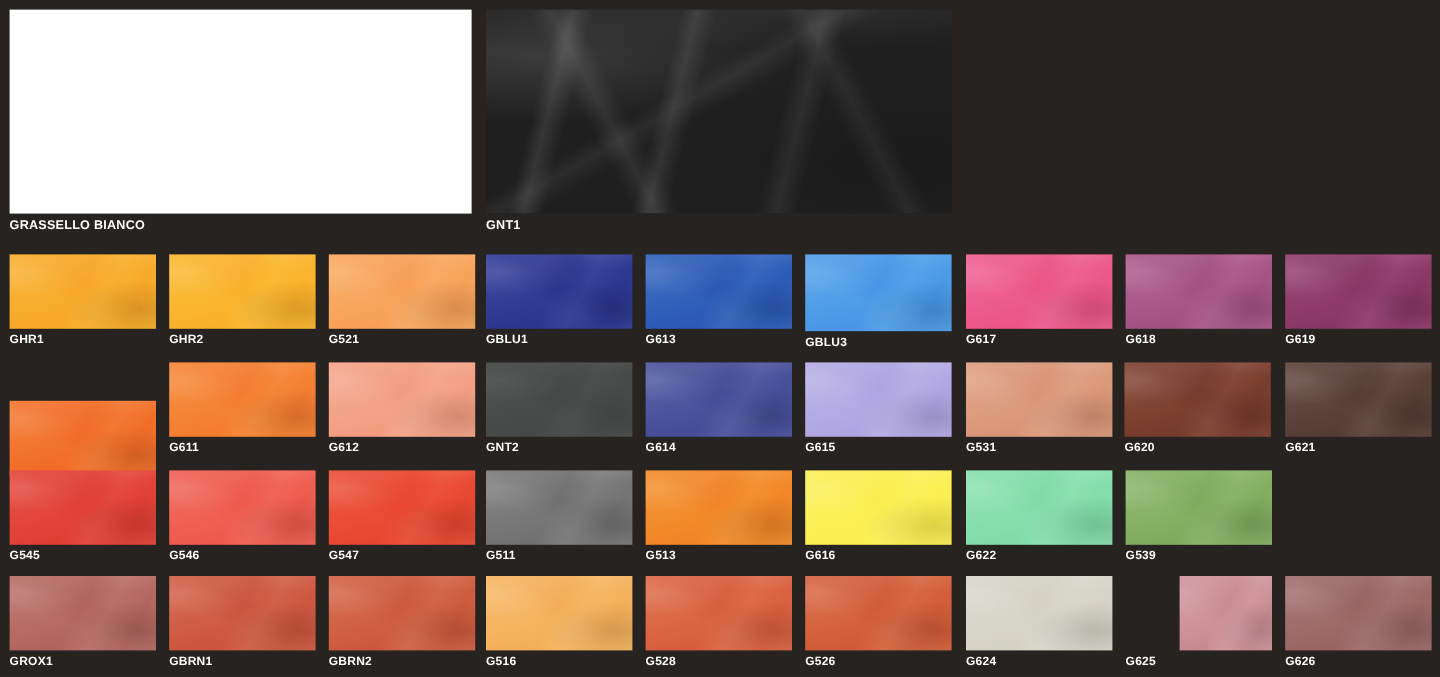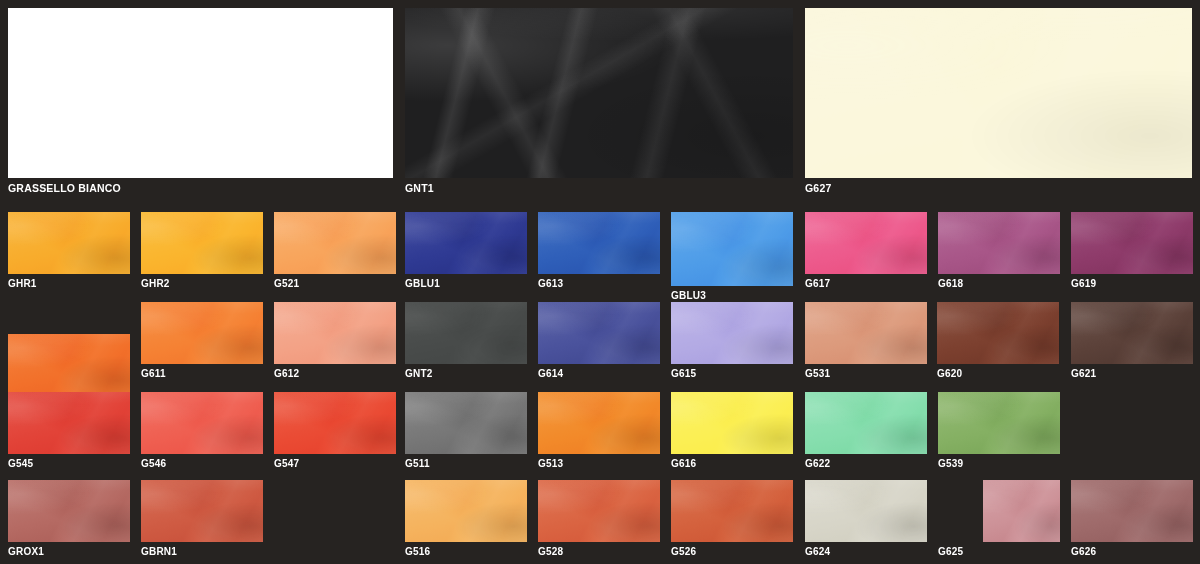--- a/index.html
+++ b/index.html
@@ -99,45 +99,41 @@
 
 <div id="board">
     <div class="cell hero" style="left: 8px; top: 8px; width: 385px; height: 170px; border-radius: 19px;">
       <div class="chip flat" style="background-color: rgb(255, 255, 255);"></div>
       <div class="label">GRASSELLO BIANCO</div>
     </div>
     <div class="cell hero" style="left: 405px; top: 8px; width: 388px; height: 170px;">
       <div class="chip streak" style="background-color: rgb(31, 31, 32);"></div>
       <div class="label">GNT1</div>
     </div>
-    <div class="cell hero" style="left: 805px; top: 8px; width: 387px; height: 170px;">
-      <div class="chip soft" style="background-color: rgb(251, 247, 220);"></div>
-      <div class="label">G627</div>
-    </div>
     <div class="cell" style="left: 8px; top: 212px; width: 122px; height: 62px;">
       <div class="chip" style="background-color: rgb(248, 172, 44);"></div>
       <div class="label">GHR1</div>
     </div>
     <div class="cell" style="left: 141px; top: 212px; width: 122px; height: 62px;">
       <div class="chip" style="background-color: rgb(250, 181, 46);"></div>
       <div class="label">GHR2</div>
     </div>
     <div class="cell" style="left: 274px; top: 212px; width: 122px; height: 62px;">
       <div class="chip" style="background-color: rgb(248, 165, 92);"></div>
       <div class="label">G521</div>
     </div>
     <div class="cell" style="left: 405px; top: 212px; width: 122px; height: 62px;">
       <div class="chip" style="background-color: rgb(47, 58, 147);"></div>
       <div class="label">GBLU1</div>
     </div>
     <div class="cell" style="left: 538px; top: 212px; width: 122px; height: 62px;">
       <div class="chip" style="background-color: rgb(47, 95, 185);"></div>
       <div class="label">G613</div>
     </div>
-    <div class="cell" style="left: 671px; top: 212px; width: 122px; height: 74px;">
+    <div class="cell" style="left: 671px; top: 212px; width: 122px; height: 64px;">
       <div class="chip" style="background-color: rgb(78, 156, 232);"></div>
       <div class="label">GBLU3</div>
     </div>
     <div class="cell" style="left: 805px; top: 212px; width: 122px; height: 62px;">
       <div class="chip" style="background-color: rgb(237, 90, 140);"></div>
       <div class="label">G617</div>
     </div>
     <div class="cell" style="left: 938px; top: 212px; width: 122px; height: 62px;">
       <div class="chip" style="background-color: rgb(168, 86, 136);"></div>
       <div class="label">G618</div>
@@ -215,20 +211,24 @@
       <div class="label">G539</div>
     </div>
     <div class="cell" style="left: 8px; top: 480px; width: 122px; height: 62px;">
       <div class="chip" style="background-color: rgb(181, 106, 99);"></div>
       <div class="label">GROX1</div>
     </div>
     <div class="cell" style="left: 141px; top: 480px; width: 122px; height: 62px;">
       <div class="chip" style="background-color: rgb(207, 91, 67);"></div>
       <div class="label">GBRN1</div>
     </div>
+    <div class="cell" style="left: 274px; top: 480px; width: 122px; height: 62px;">
+      <div class="chip" style="background-color: rgb(208, 95, 65);"></div>
+      <div class="label">GBRN2</div>
+    </div>
     <div class="cell" style="left: 405px; top: 480px; width: 122px; height: 62px;">
       <div class="chip" style="background-color: rgb(245, 179, 94);"></div>
       <div class="label">G516</div>
     </div>
     <div class="cell" style="left: 538px; top: 480px; width: 122px; height: 62px;">
       <div class="chip" style="background-color: rgb(218, 100, 66);"></div>
       <div class="label">G528</div>
     </div>
     <div class="cell" style="left: 671px; top: 480px; width: 122px; height: 62px;">
       <div class="chip" style="background-color: rgb(212, 97, 61);"></div>

